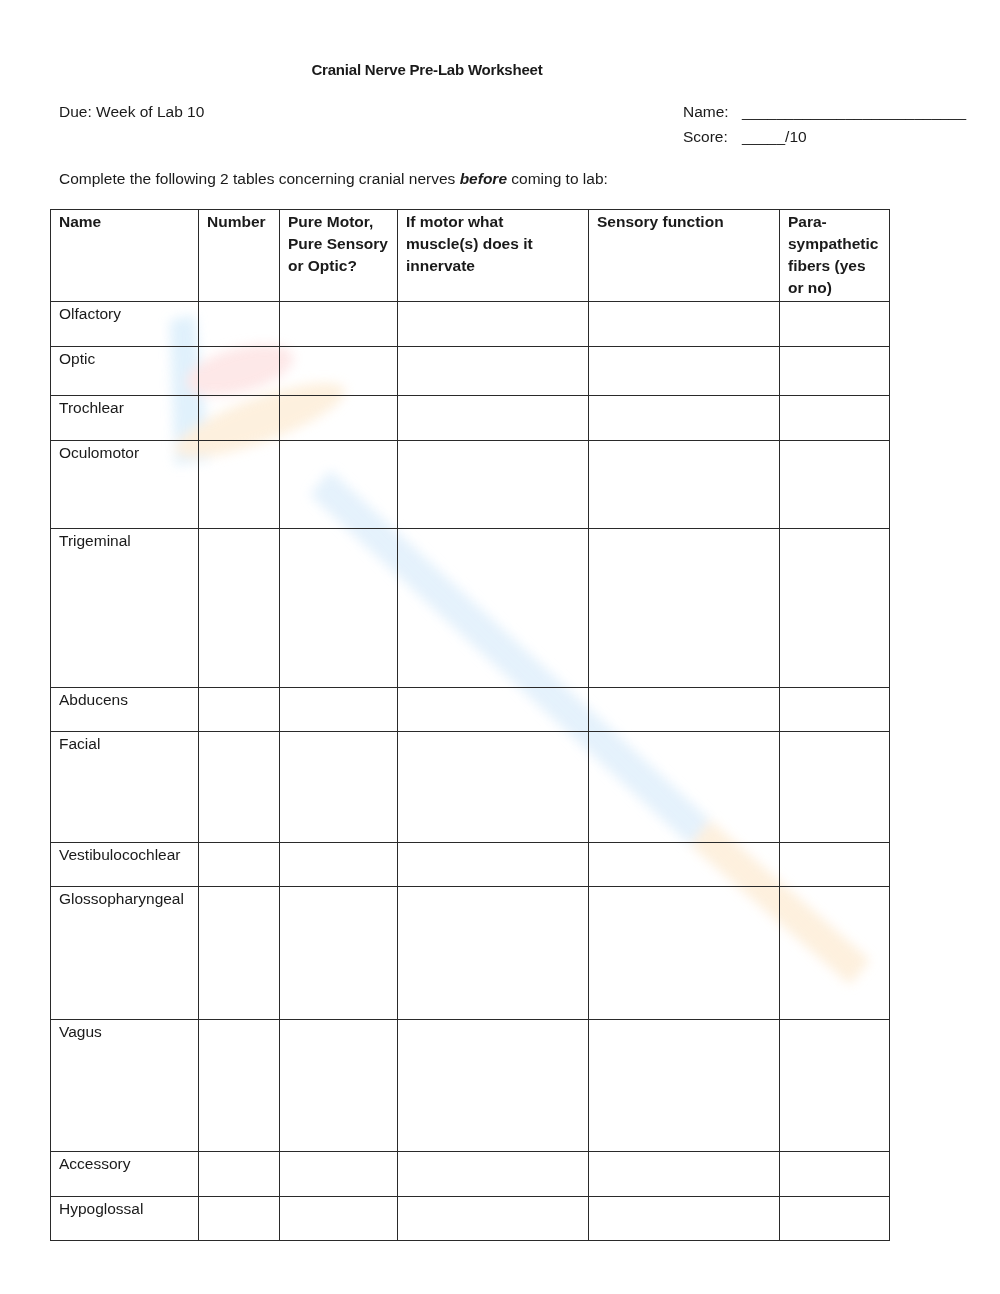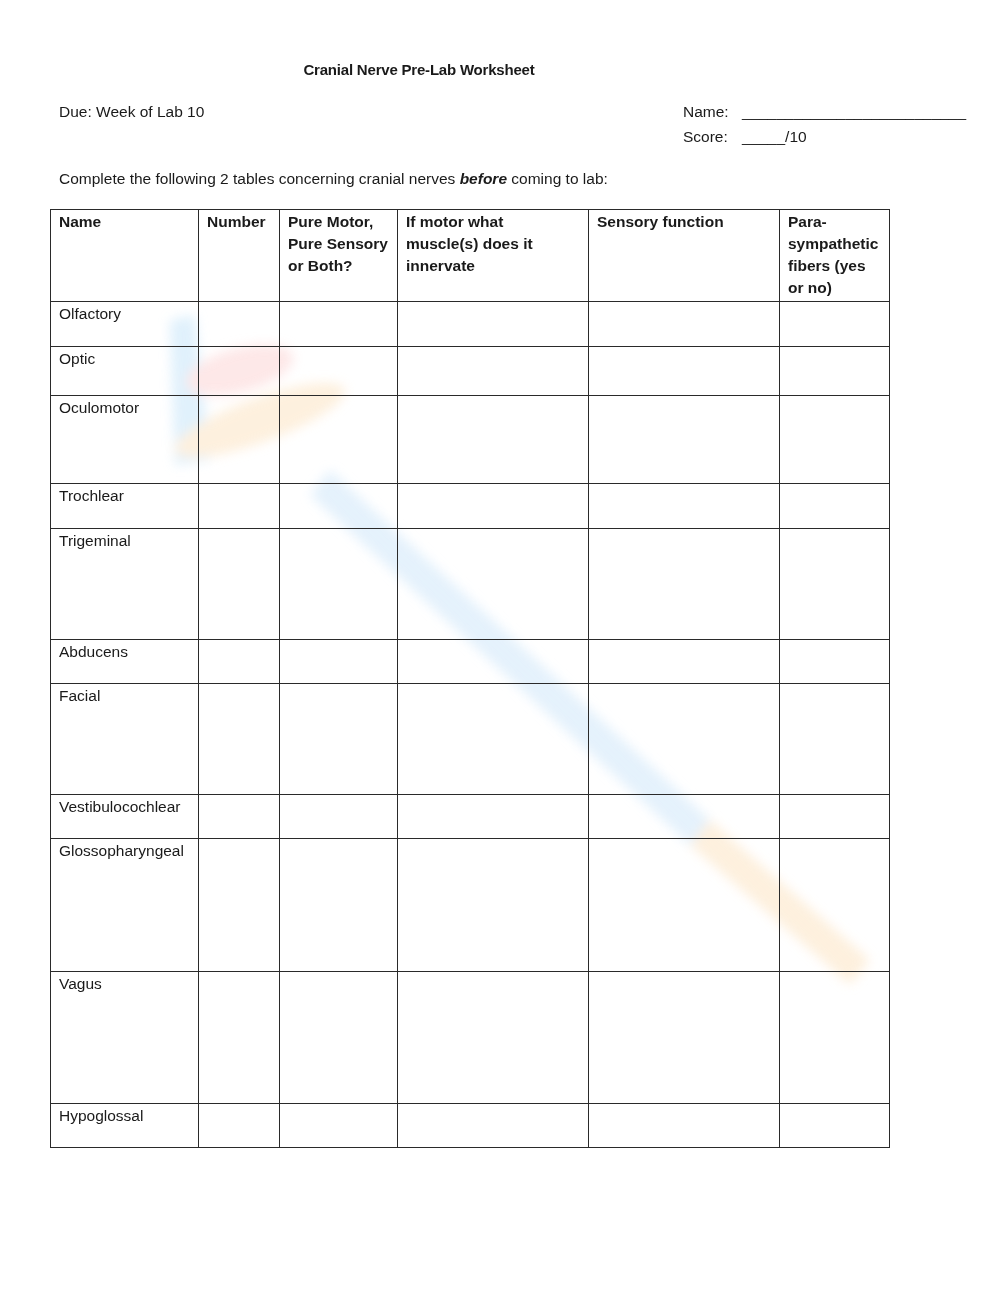--- a/index.html
+++ b/index.html
@@ -3,21 +3,21 @@
 <meta charset="utf-8">
 <style>
   html, body { margin: 0; padding: 0; background: #ffffff; }
   body {
     width: 1000px; height: 1294px; position: relative; overflow: hidden;
     font-family: "Liberation Sans", "DejaVu Sans", sans-serif;
     color: #1a1a1a;
   }
   .page { position: absolute; left: 0; top: 0; width: 1000px; height: 1294px; }
   .title {
-    position: absolute; top: 61px; left: 9px; width: 820px; text-align: center;
+    position: absolute; top: 61px; left: 17px; width: 820px; text-align: center;
     font-size: 15px; font-weight: bold; letter-spacing: -0.2px;
   }
   .due { position: absolute; top: 103px; left: 59px; font-size: 15.5px; }
   .name-line { position: absolute; top: 103px; left: 647px; font-size: 15.5px; white-space: nowrap; }
   .score-line { position: absolute; top: 128px; left: 647px; font-size: 15.5px; white-space: nowrap; }
   .name-line .lbl, .score-line .lbl { display: inline-block; width: 59px; margin-left: 36px; }
   .instructions { position: absolute; top: 170px; left: 59px; font-size: 15.5px; }
   .instructions em { font-weight: bold; font-style: italic; }
 
   .watermark {
@@ -81,21 +81,21 @@
         <col class="c2">
         <col class="c3">
         <col class="c4">
         <col class="c5">
         <col class="c6">
     </colgroup>
     <thead>
       <tr style="height:88px">
         <th><span>Name</span></th>
         <th><span>Number</span></th>
-        <th><span>Pure Motor,</span><br><span>Pure Sensory</span><br><span>or Both?</span></th>
+        <th><span>Pure Motor,</span><br><span>Pure Sensory</span><br><span>or Optic?</span></th>
         <th><span>If motor what</span><br><span>muscle(s) does it</span><br><span>innervate</span></th>
         <th><span>Sensory function</span></th>
         <th><span>Para-</span><br><span>sympathetic</span><br><span>fibers (yes</span><br><span>or no)</span></th>
       </tr>
     </thead>
     <tbody id="nerve-body">
         <tr style="height: 45px;">
           <td>Olfactory</td>
           <td></td>
           <td></td>
@@ -104,37 +104,37 @@
           <td></td>
         </tr>
         <tr style="height: 49px;">
           <td>Optic</td>
           <td></td>
           <td></td>
           <td></td>
           <td></td>
           <td></td>
         </tr>
+        <tr style="height: 45px;">
+          <td>Trochlear</td>
+          <td></td>
+          <td></td>
+          <td></td>
+          <td></td>
+          <td></td>
+        </tr>
         <tr style="height: 88px;">
           <td>Oculomotor</td>
           <td></td>
           <td></td>
           <td></td>
           <td></td>
           <td></td>
         </tr>
-        <tr style="height: 45px;">
-          <td>Trochlear</td>
-          <td></td>
-          <td></td>
-          <td></td>
-          <td></td>
-          <td></td>
-        </tr>
-        <tr style="height: 111px; border-radius: 20px;">
+        <tr style="height: 159px; border-radius: 20px;">
           <td>Trigeminal</td>
           <td></td>
           <td></td>
           <td></td>
           <td></td>
           <td></td>
         </tr>
         <tr style="height: 44px; margin-top: 24px;">
           <td>Abducens</td>
           <td></td>
@@ -168,20 +168,28 @@
           <td></td>
         </tr>
         <tr style="height: 132px;">
           <td>Vagus</td>
           <td></td>
           <td></td>
           <td></td>
           <td></td>
           <td></td>
         </tr>
+        <tr style="height: 45px;">
+          <td>Accessory</td>
+          <td></td>
+          <td></td>
+          <td></td>
+          <td></td>
+          <td></td>
+        </tr>
         <tr style="height: 44px;">
           <td>Hypoglossal</td>
           <td></td>
           <td></td>
           <td></td>
           <td></td>
           <td></td>
         </tr>
       </tbody>
   </table>

